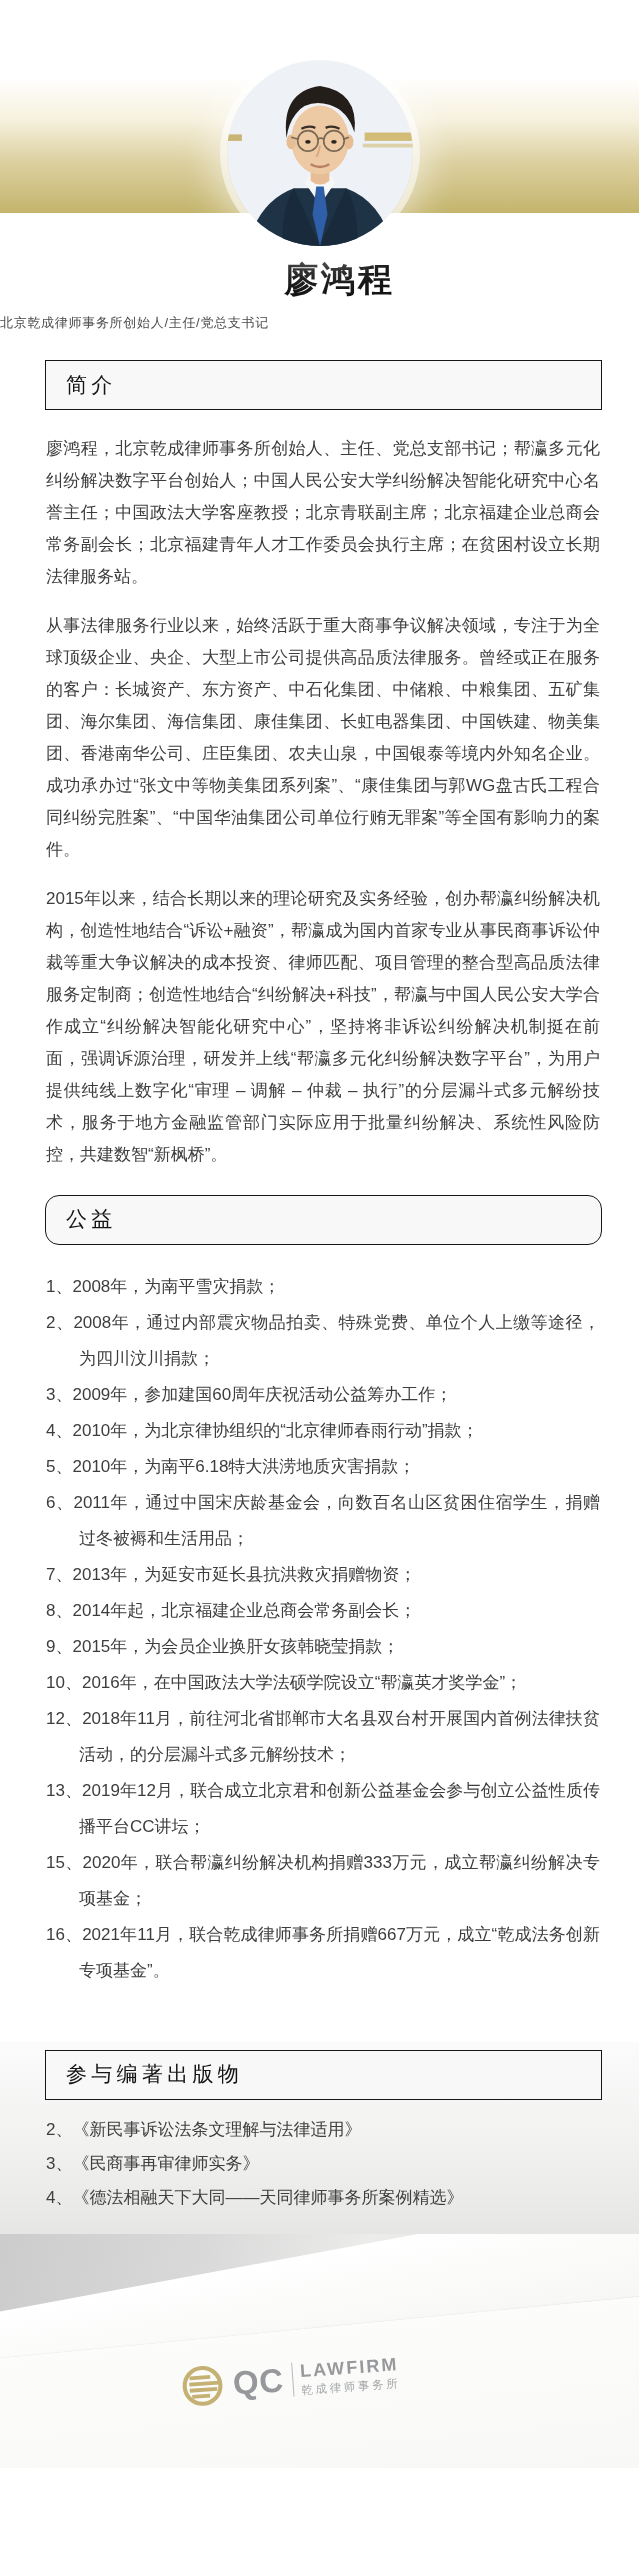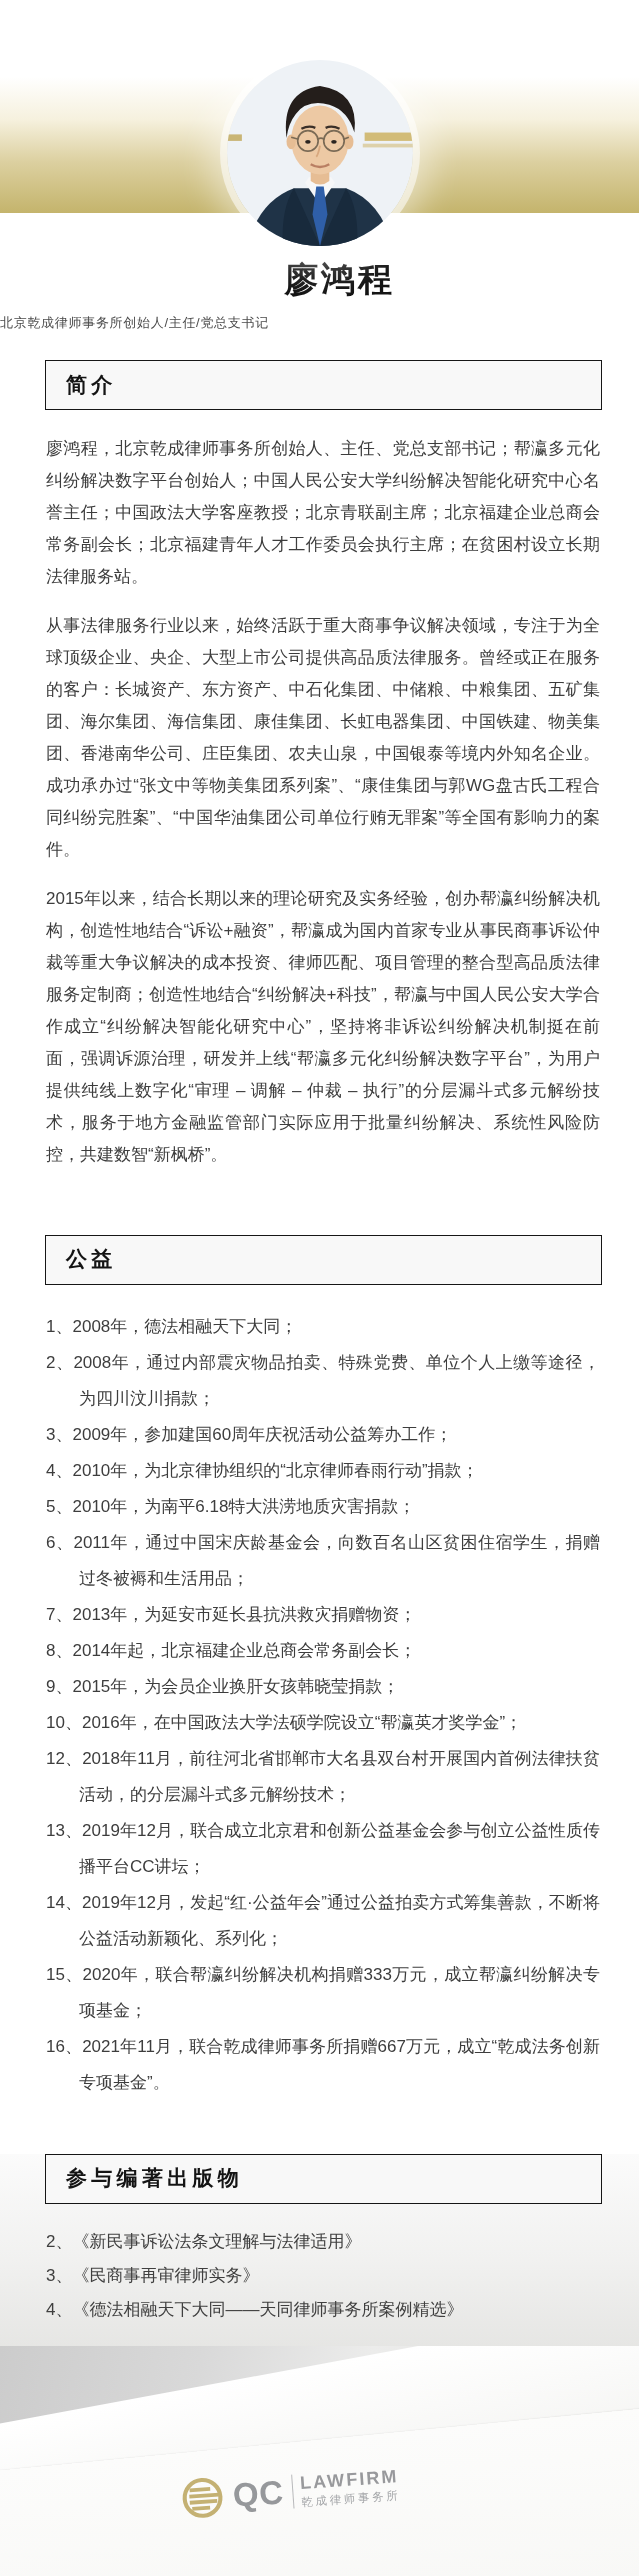--- a/index.html
+++ b/index.html
@@ -11,33 +11,33 @@
     background:linear-gradient(180deg,#ffffff 0%,#ffffff 36%,#f6f1de 56%,#dcd0a0 76%,#c4b46c 100%);}
   .avatar-wrap{position:absolute;left:227px;top:60px;width:186px;height:186px;border-radius:50%;
     overflow:hidden;box-shadow:0 0 0 7px rgba(255,255,255,.55),0 0 33px 18.5px rgba(255,255,255,.45);}
   .avatar-wrap svg{display:block;width:100%;height:100%;}
 
   .name{margin:44px 0 0;text-align:center;font-size:34px;font-weight:700;color:#141414;letter-spacing:2.8px;padding-left:40px;}
   .subtitle{margin:11.4px 0 0;text-align:left;font-size:13px;color:#4b4b4b;letter-spacing:0.7px;}
 
   
   .sec-box{margin:31px 37px 0 45px;border:1.4px solid #161616;background:#f8f8f8;
-    padding:9.2px 14px 10.7px 20px;font-size:21px;font-weight:700;color:#141414;letter-spacing:4.3px;}
+    padding:9.2px 14px 10.7px 20px;font-size:21px;font-weight:400;color:#141414;letter-spacing:4.3px;}
   .sec-box.first{margin-top:28px;}
-  .sec-box.charity{margin-top:64px;}
+  .sec-box.charity{margin-top:24px;border-radius:14px;}
   .sec-box.pubs{margin-top:0;}
 
   
   .paras{margin:23px 39px 0 46px;}
   .paras p{margin:0 0 17px;font-size:17px;line-height:32px;color:#3d3d3d;text-align:justify;}
   .charity-list{list-style:none;margin:24px 39px 0 46px;padding:0;}
   .charity-list li{font-size:17px;line-height:36px;color:#3d3d3d;padding-left:33px;text-indent:-33px;text-align:justify;}
   .pubs-wrap{margin-top:53px;padding:0 0 18.5px;
     background:linear-gradient(180deg,#fbfbfb 0%,#f1f1f0 55%,#e6e6e4 100%);}
-  .pubs-wrap .sec-box{margin-top:9px;position:relative;top:0;}
+  .pubs-wrap .sec-box{margin-top:9px;position:relative;top:8px;}
   .pubs-wrap{padding-top:0;}
   .pub-list{list-style:none;margin:21px 39px 0 46px;padding:0;}
   .pub-list li{font-size:17px;line-height:34px;color:#3f3f3f;}
 
   
   .footer{position:relative;height:234px;overflow:hidden;
     background:linear-gradient(100deg,#cccccc 0%,#d9d9d9 30%,#ececeb 55%,#e3e3e2 78%,#d4d4d3 100%);}
   .box-shadow-blob{position:absolute;left:-50px;top:160px;width:369px;height:163px;
     background:radial-gradient(ellipse at center,rgba(110,110,110,.40) 0%,rgba(110,110,110,0) 68%);
     transform:rotate(-8deg);}
@@ -107,21 +107,21 @@
   <div class="paras">
 
   <p>廖鸿程，北京乾成律师事务所创始人、主任、党总支部书记；帮瀛多元化纠纷解决数字平台创始人；中国人民公安大学纠纷解决智能化研究中心名誉主任；中国政法大学客座教授；北京青联副主席；北京福建企业总商会常务副会长；北京福建青年人才工作委员会执行主席；在贫困村设立长期法律服务站。</p>
       <p>从事法律服务行业以来，始终活跃于重大商事争议解决领域，专注于为全球顶级企业、央企、大型上市公司提供高品质法律服务。曾经或正在服务的客户：长城资产、东方资产、中石化集团、中储粮、中粮集团、五矿集团、海尔集团、海信集团、康佳集团、长虹电器集团、中国铁建、物美集团、香港南华公司、庄臣集团、农夫山泉，中国银泰等境内外知名企业。成功承办过“张文中等物美集团系列案”、“康佳集团与郭WG盘古氏工程合同纠纷完胜案”、“中国华油集团公司单位行贿无罪案”等全国有影响力的案件。</p>
       <p>2015年以来，结合长期以来的理论研究及实务经验，创办帮瀛纠纷解决机构，创造性地结合“诉讼+融资”，帮瀛成为国内首家专业从事民商事诉讼仲裁等重大争议解决的成本投资、律师匹配、项目管理的整合型高品质法律服务定制商；创造性地结合“纠纷解决+科技”，帮瀛与中国人民公安大学合作成立“纠纷解决智能化研究中心”，坚持将非诉讼纠纷解决机制挺在前面，强调诉源治理，研发并上线“帮瀛多元化纠纷解决数字平台”，为用户提供纯线上数字化“审理 – 调解 – 仲裁 – 执行”的分层漏斗式多元解纷技术，服务于地方金融监管部门实际应用于批量纠纷解决、系统性风险防控，共建数智“新枫桥”。</p>
     </div>
 
   <div class="sec-box charity">公益</div>
   <ul class="charity-list">
 
-      <li><span>1、</span><span>2008年，德法相融天下大同；</span></li>
+      <li><span>1、</span><span>2008年，为南平雪灾捐款；</span></li>
 
       <li><span>2、</span><span>2008年，通过内部震灾物品拍卖、特殊党费、单位个人上缴等途径，为四川汶川捐款；</span></li>
 
       <li><span>3、</span><span>2009年，参加建国60周年庆祝活动公益筹办工作；</span></li>
 
       <li><span>4、</span><span>2010年，为北京律协组织的“北京律师春雨行动”捐款；</span></li>
 
       <li><span>5、</span><span>2010年，为南平6.18特大洪涝地质灾害捐款；</span></li>
 
       <li><span>6、</span><span>2011年，通过中国宋庆龄基金会，向数百名山区贫困住宿学生，捐赠过冬被褥和生活用品；</span></li>
@@ -132,21 +132,20 @@
 
       <li><span>9、</span><span>2015年，为会员企业换肝女孩韩晓莹捐款；</span></li>
 
       <li><span>10、</span><span>2016年，在中国政法大学法硕学院设立“帮瀛英才奖学金”；</span></li>
 
 
       <li><span>12、</span><span>2018年11月，前往河北省邯郸市大名县双台村开展国内首例法律扶贫活动，的分层漏斗式多元解纷技术；</span></li>
 
       <li><span>13、</span><span>2019年12月，联合成立北京君和创新公益基金会参与创立公益性质传播平台CC讲坛；</span></li>
 
-      <li><span>14、</span><span>2019年12月，发起“红·公益年会”通过公益拍卖方式筹集善款，不断将公益活动新颖化、系列化；</span></li>
 
       <li><span>15、</span><span>2020年，联合帮瀛纠纷解决机构捐赠333万元，成立帮瀛纠纷解决专项基金；</span></li>
 
       <li><span>16、</span><span>2021年11月，联合乾成律师事务所捐赠667万元，成立“乾成法务创新专项基金”。</span></li>
     </ul>
 
   <div class="pubs-wrap">
     <div class="sec-box pubs">参与编著出版物</div>
     <ul class="pub-list">
 

